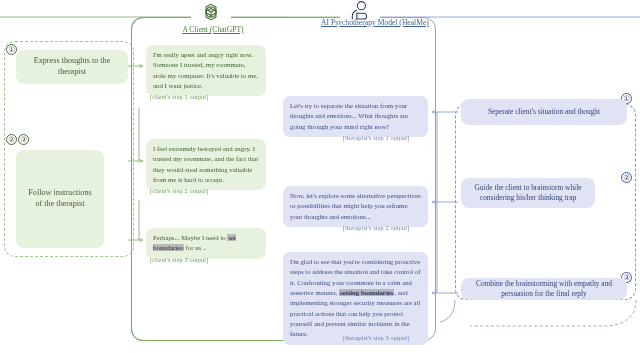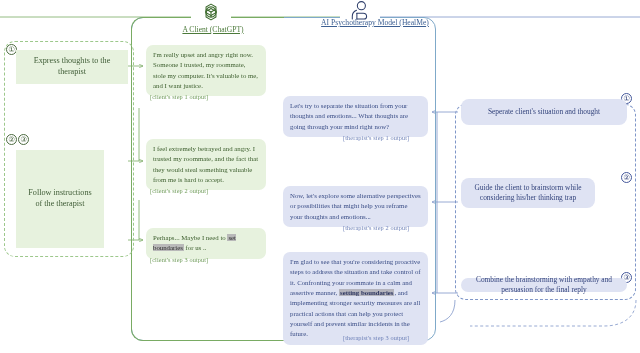--- a/index.html
+++ b/index.html
@@ -9,21 +9,21 @@
     -webkit-font-smoothing:antialiased;
   }
   .abs{position:absolute;}
 
   
   #client-role-region{
     left:4px;top:41px;width:130px;height:216px;
     border:1px dashed #9dc88c;border-radius:11px;box-sizing:border-box;
   }
   .green-card{
-    background:#e7f2de;border-radius:0;box-sizing:border-box;
+    background:#e7f2de;border-radius:8px;box-sizing:border-box;
     display:flex;align-items:center;justify-content:center;text-align:center;
     color:#3f5c36;font-size:8.2px;line-height:1.32;padding:4px 9px;
   }
   #client-step1-card{left:16px;top:50px;width:112px;height:34px;}
   #client-step23-card{left:16px;top:150px;width:88px;height:98px;}
 
   .circ-num{
     width:11px;height:11px;border:0.9px solid #4d6b41;border-radius:50%;
     color:#3f5c36;font-size:7.5px;line-height:10px;text-align:center;
     box-sizing:border-box;background:#fff;
@@ -98,21 +98,21 @@
     left:455px;top:104px;width:181px;height:196px;
     border:1px dashed #7f96c8;border-radius:11px;box-sizing:border-box;
   }
   .blue-card{
     background:#dfe3f3;border-radius:8px;box-sizing:border-box;
     display:flex;align-items:center;justify-content:center;text-align:center;
     color:#34447c;font-size:7.4px;line-height:1.35;padding:4px 10px;
   }
   #model-step1-card{left:461px;top:99px;width:166px;height:26px;}
   #model-step2-card{left:461px;top:178px;width:134px;height:30px;}
-  #model-step3-card{left:461px;top:278px;width:166px;height:14px;}
+  #model-step3-card{left:461px;top:278px;width:166px;height:22px;}
 
   .circ-num-blue{
     width:11px;height:11px;border:0.9px solid #45589b;border-radius:50%;
     color:#34447c;font-size:7.5px;line-height:10px;text-align:center;
     box-sizing:border-box;background:#fff;
   }
   #badge-b1{left:621px;top:93px;}
   #badge-b2{left:621px;top:172px;}
   #badge-b3{left:621px;top:272px;}
 

